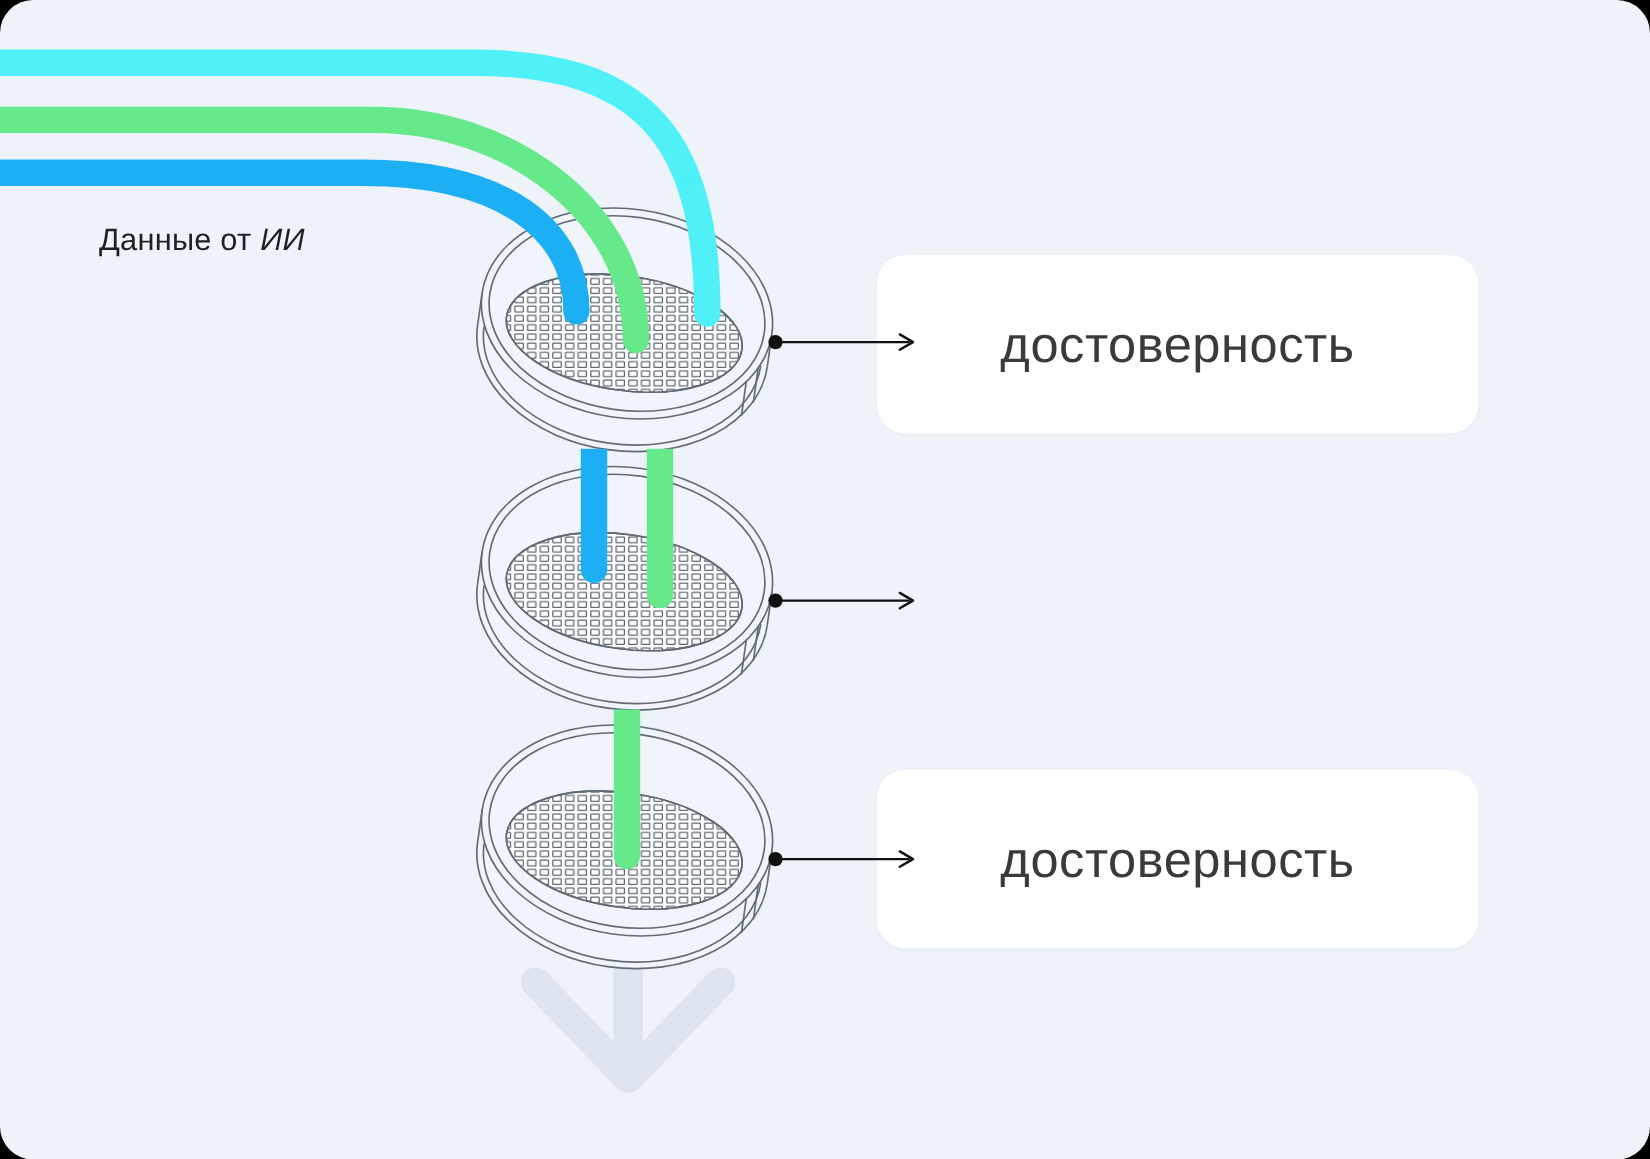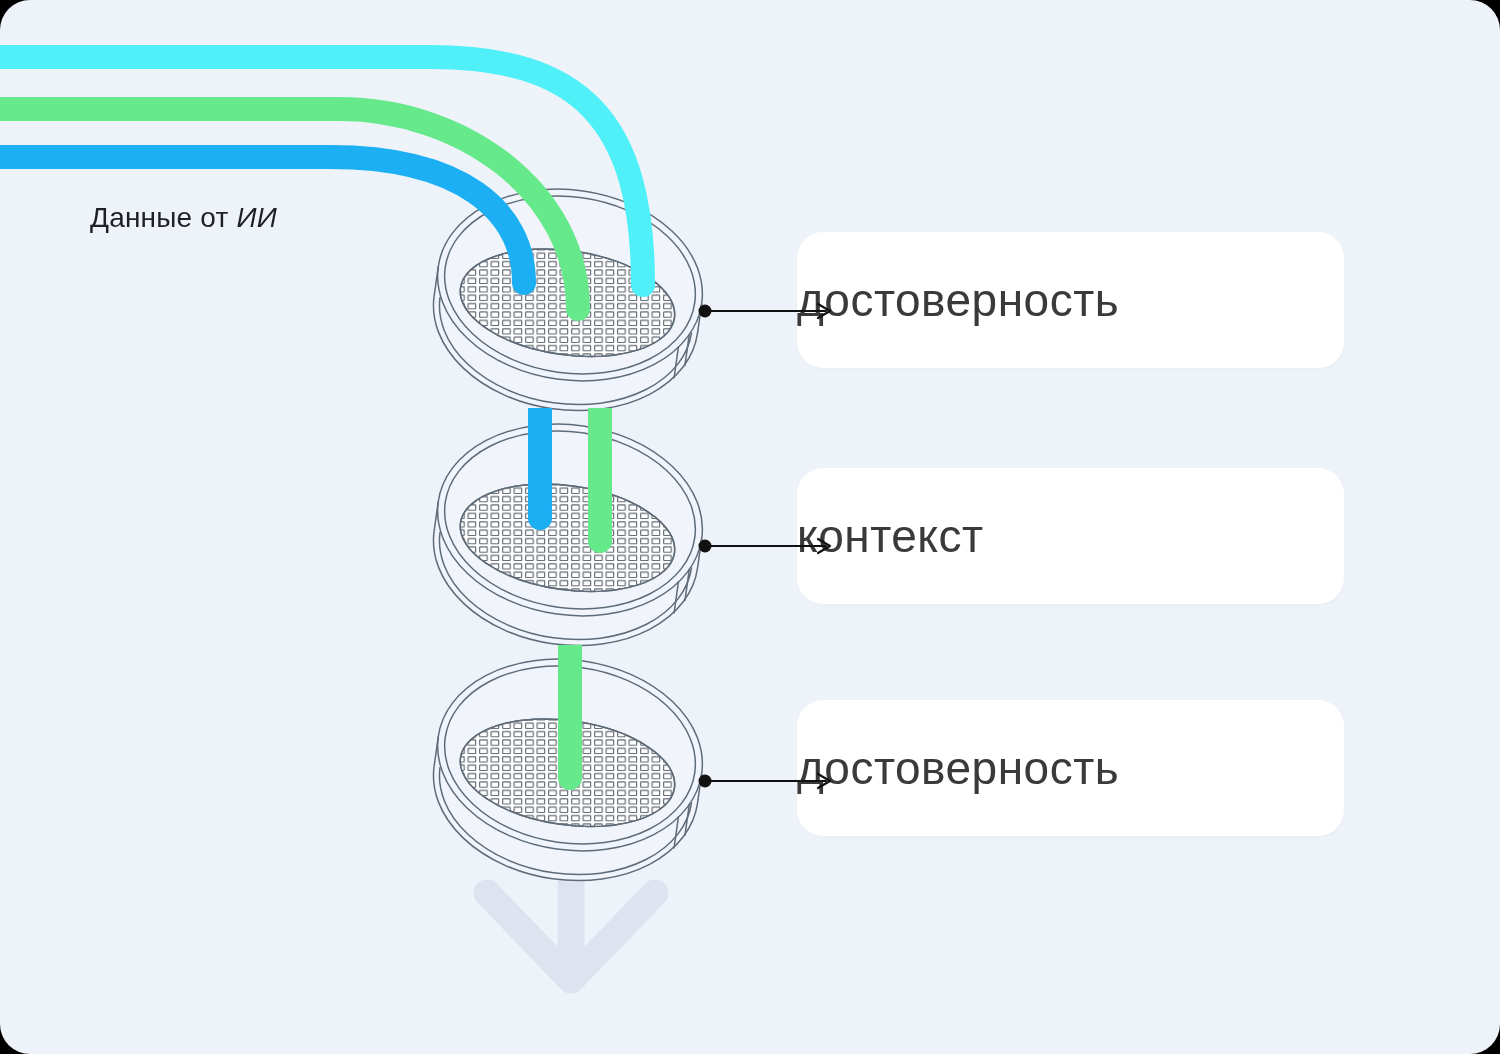--- a/index.html
+++ b/index.html
@@ -7,23 +7,23 @@
     background:var(--frame,#000);
     font-family:"Liberation Sans", sans-serif;
     width:1500px;height:1054px;overflow:hidden;
   }
   .canvas{
     position:relative;width:1500px;height:1054px;
     background:var(--background,#EEF3FA);
     border-radius:30px;overflow:hidden;
   }
   .card{
-    position:absolute;left:797px;width:547px;height:136px;
+    position:absolute;left:797px;width:547px;height:162px;
     background:var(--card-bg,#fff);border-radius:26px;
-    display:flex;align-items:center;justify-content:flex-start;
+    display:flex;align-items:center;justify-content:center;
     z-index:1;
     box-shadow:0 1px 3px rgba(30,50,90,0.03);
   }
   .card-label{
     font-size:46px;color:var(--card-text,#3A3A3C);
     letter-spacing:0.5px;
   }
   .source-label{
     position:absolute;left:90px;top:202px;z-index:1;
     font-size:28px;color:var(--label-text,#1E2026);letter-spacing:0.2px;
@@ -33,23 +33,20 @@
     position:absolute;left:0;top:0;z-index:2;pointer-events:none;
   }
 </style>
 </head>
 <body>
 
 <div class="canvas">
 
   <div class="card" style="top:232px">
     <span class="card-label">достоверность</span>
-  </div>
-  <div class="card" style="top:468px">
-    <span class="card-label">контекст</span>
   </div>
   <div class="card" style="top:700px">
     <span class="card-label">достоверность</span>
   </div>
 
   <div class="source-label">
     <span>Данные от </span><em>ИИ</em>
   </div>
 
   <svg class="diagram" width="1500" height="1054" viewBox="0 0 1500 1054">

